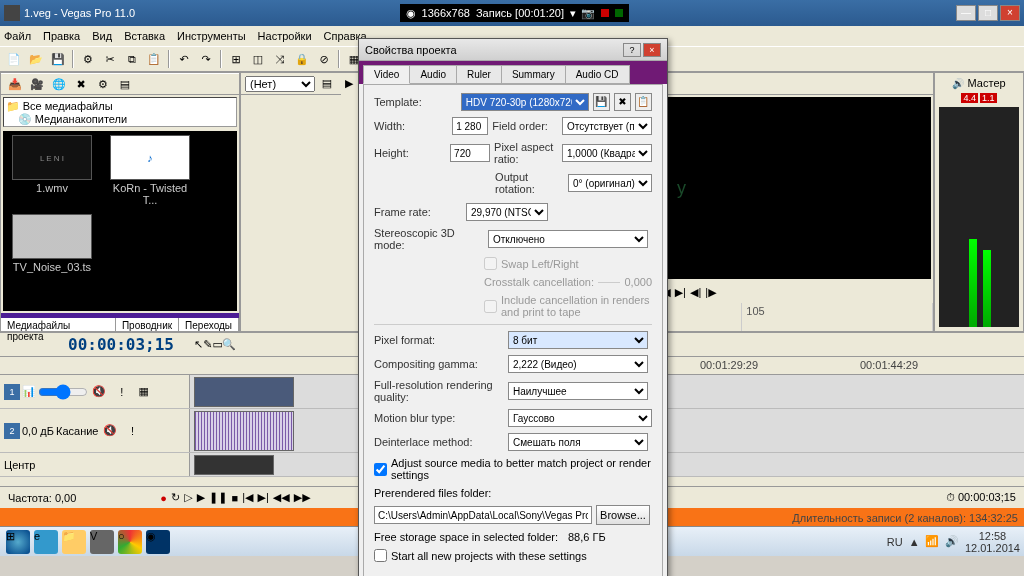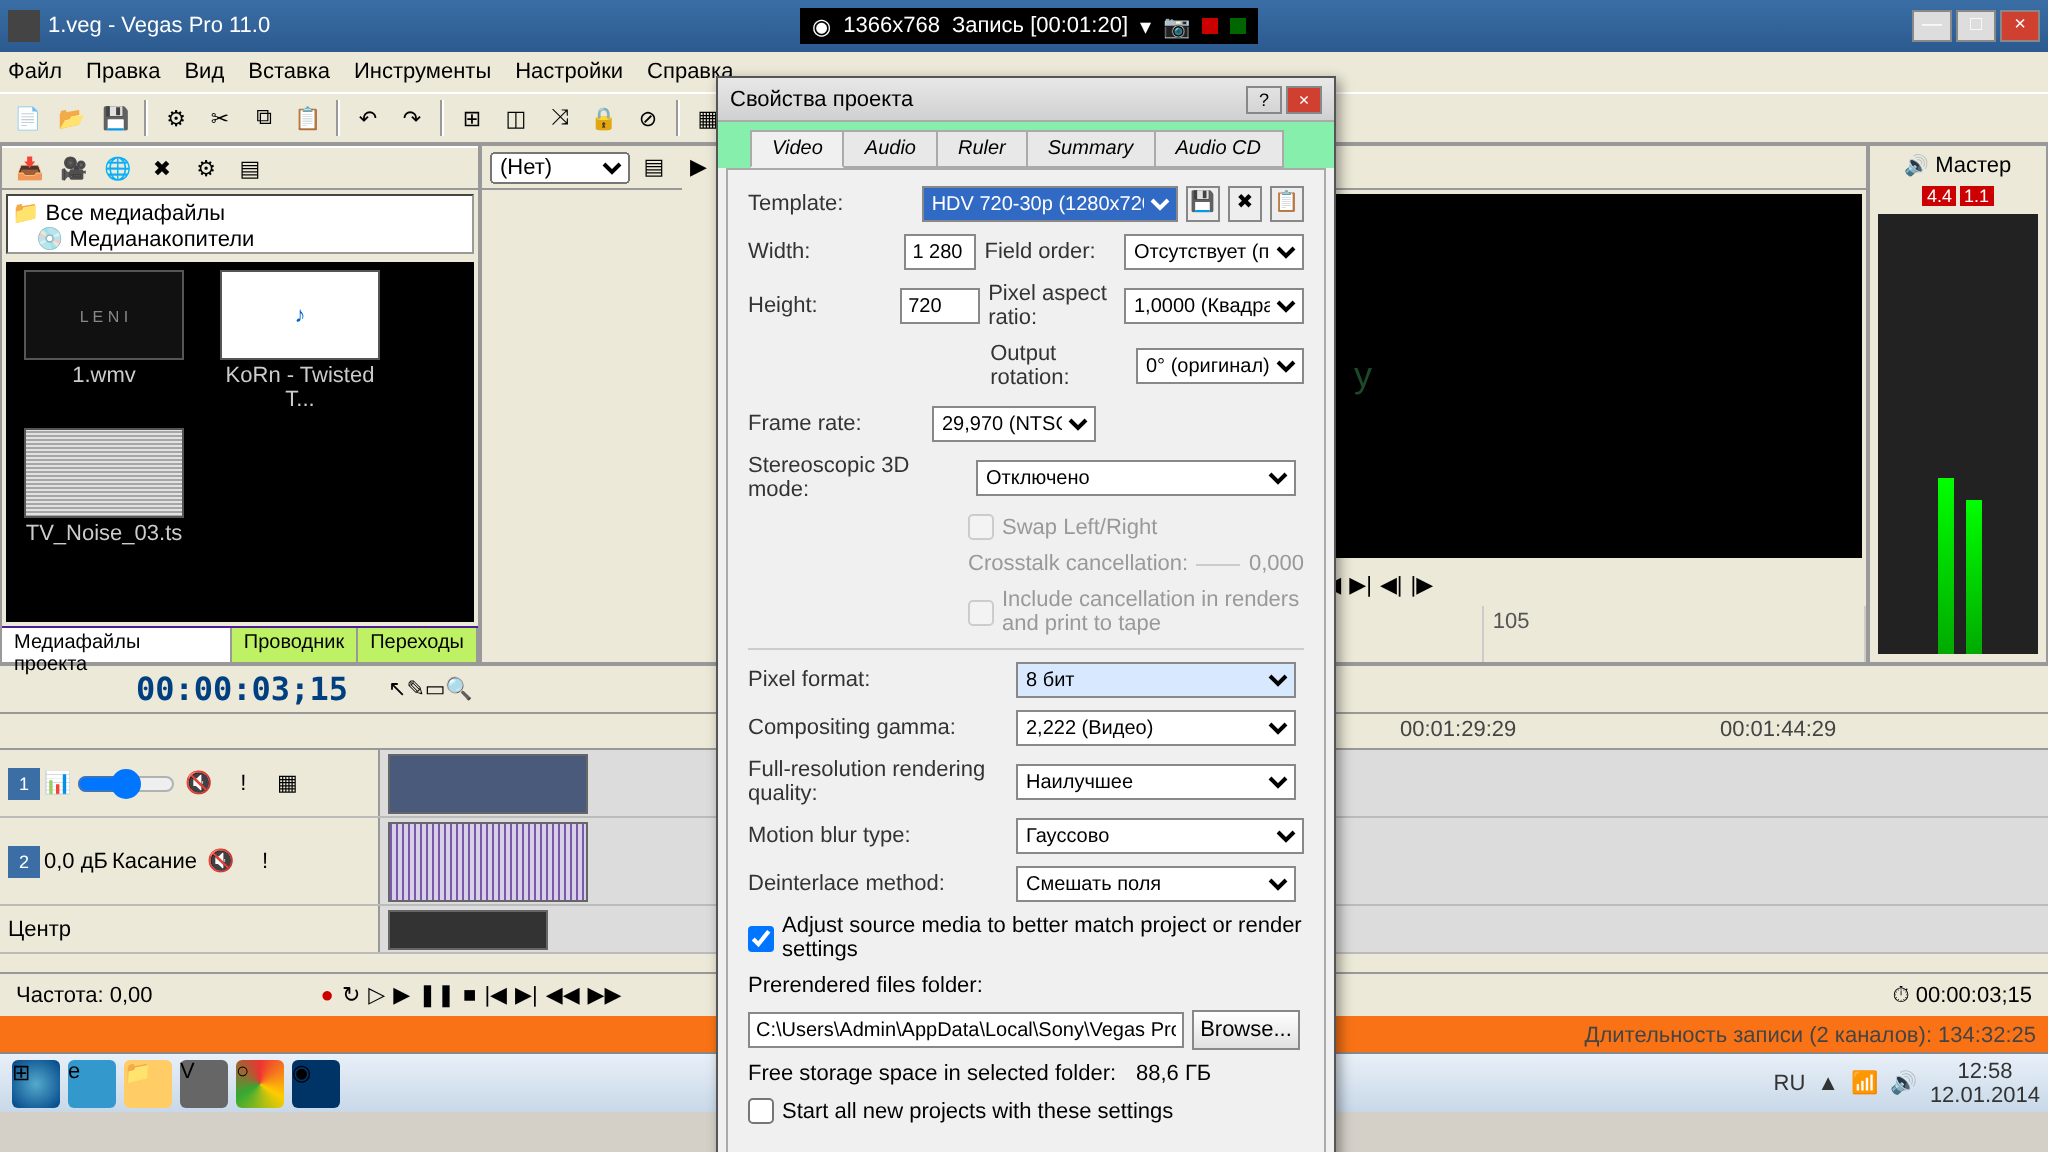--- a/index.html
+++ b/index.html
@@ -12,21 +12,21 @@
 .toolbar { height:26px; background:#ece9d8; border-top:1px solid #fff; border-bottom:1px solid #999; display:flex; align-items:center; padding:0 4px; gap:2px; }
 .tb-btn { width:20px; height:20px; background:#ece9d8; border:1px solid transparent; display:inline-flex; align-items:center; justify-content:center; }
 .tb-sep { width:2px; height:18px; border-left:1px solid #999; border-right:1px solid #fff; margin:0 2px; }
 .main { display:flex; height:260px; background:#ece9d8; }
 .panel { border:1px solid #999; background:#ece9d8; position:relative; }
 .media-panel { width:240px; display:flex; flex-direction:column; }
 .media-tree { height:30px; background:#fff; border:1px inset #999; margin:2px; font-size:10px; padding:2px; }
 .thumbs { flex:1; background:#000; margin:2px; display:flex; flex-wrap:wrap; padding:4px; gap:8px; align-content:flex-start; }
 .thumb { width:90px; text-align:center; color:#ccc; font-size:10px; }
 .thumb .img { width:80px; height:45px; background:#222; border:1px solid #555; margin:0 auto 2px; position:relative; }
-.panel-tabs { height:18px; background:#bef264; display:flex; border-top:1px solid #4c1d95; }
+.panel-tabs { height:18px; background:#ffffff; display:flex; border-top:5px solid #4c1d95; }
 .panel-tabs span { padding:2px 6px; border-right:1px solid #999; font-size:10px; }
 .trimmer { width:120px; background:#ece9d8; display:flex; flex-direction:row; }
 .preview-panel { flex:1; display:flex; flex-direction:column; background:#ece9d8; }
 .preview-tb { height:22px; background:#ece9d8; display:flex; align-items:center; padding:0 4px; gap:2px; border-bottom:1px solid #999; }
 .preview-area { flex:1; background:#000; margin:2px; position:relative; }
 .preview-text { color:#1a4a2a; font-size:18px; letter-spacing:12px; position:absolute; top:50%; left:50%; transform:translate(-50%,-50%); }
 .preview-ctrl { height:22px; display:flex; align-items:center; justify-content:center; gap:4px; background:#ece9d8; }
 .preview-info { height:28px; background:#ece9d8; display:flex; font-size:10px; color:#555; }
 .preview-info > div { flex:1; padding:2px 4px; border-right:1px solid #ccc; }
 .mixer { width:90px; background:#ece9d8; display:flex; flex-direction:column; padding:2px; }
@@ -51,21 +51,21 @@
 .status { height:18px; background:#f97316; display:flex; align-items:center; padding:0 6px; font-size:10px; color:#444; border-top:1px solid #f97316; justify-content:space-between; }
 .taskbar { height:30px; background:linear-gradient(#e8f0f8,#c8d8e8); display:flex; align-items:center; padding:0 4px; border-top:1px solid #888; }
 .task-icon { width:24px; height:24px; border-radius:3px; margin:0 2px; }
 .tray { margin-left:auto; display:flex; align-items:center; gap:6px; font-size:10px; color:#333; }
 
 .dialog { position:absolute; left:358px; top:38px; width:310px; background:#f0f0f0; border:1px solid #555; box-shadow:2px 2px 6px rgba(0,0,0,.4); z-index:100; }
 .dlg-title { height:22px; background:linear-gradient(#e8e8e8,#d0d0d0); display:flex; align-items:center; padding:0 6px; border-bottom:1px solid #aaa; }
 .dlg-title .dlg-sys { margin-left:auto; display:flex; gap:2px; }
 .dlg-title .dlg-sys span { width:18px; height:14px; border:1px solid #888; text-align:center; line-height:12px; font-size:9px; }
 .dlg-close { background:#d04030 !important; color:#fff; }
-.dlg-tabs { display:flex; padding:4px 16px 0; background:#86efac;font-style:italic; }
+.dlg-tabs { display:flex; padding:4px 4px 0; background:#701a75; }
 .dlg-tab { padding:3px 10px; border:1px solid #aaa; background:#e8e8e8; font-size:10px; margin-right:-1px; }
 .dlg-tab.active { background:#f0f0f0; border-bottom:1px solid #f0f0f0; position:relative; z-index:1; }
 .dlg-body { padding:8px 10px; border:1px solid #aaa; margin:0 4px 4px; background:#f0f0f0; }
 .dlg-row { display:flex; align-items:center; margin-bottom:6px; gap:4px; font-size:10px; }
 .dlg-row label { width:88px; color:#333; }
 .dlg-row .lbl2 { width:78px; color:#333; }
 .dlg-row input[type=text] { height:18px; border:1px solid #888; padding:0 3px; font-size:10px; }
 .dlg-row select { height:18px; border:1px solid #888; font-size:10px; background:#fff; }
 .sel-hl { background:#316ac5 !important; color:#fff; }
 .hr { border-top:1px solid #ccc; margin:6px 0; }

